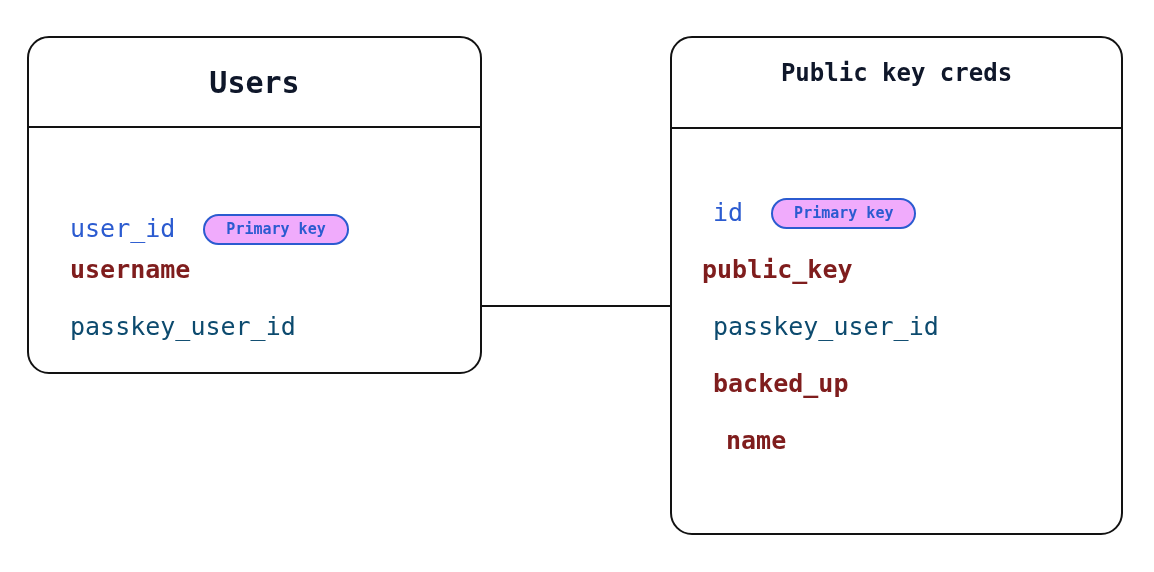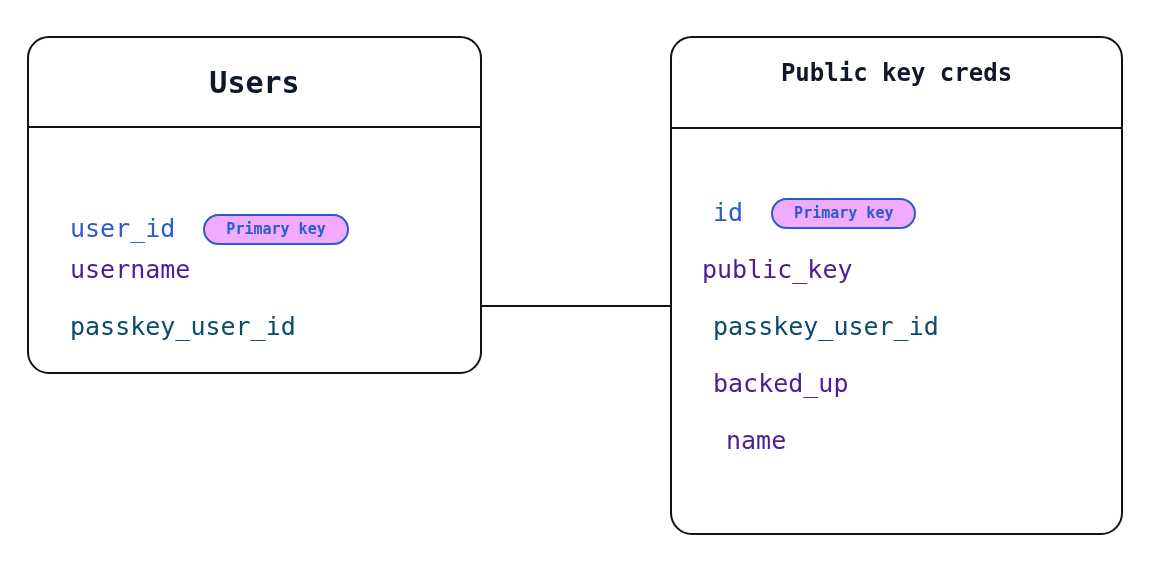--- a/index.html
+++ b/index.html
@@ -51,21 +51,21 @@
     left: 0;
     display: flex;
     align-items: center;
     white-space: nowrap;
   }
   .field-name {
     font-family: "DejaVu Sans Mono", "Liberation Mono", monospace;
     letter-spacing: 0px;
     white-space: nowrap;
   }
-  .field-name.normal { color: #4c1d95; }
+  .field-name.normal { color: #7f1d1d; font-weight: bold; }
   .field-name.pk     { color: #2b5bd0; }
   .field-name.fk     { color: #0c4a6e; }
 
   
   .pk-badge {
     display: inline-flex;
     align-items: center;
     justify-content: center;
     box-sizing: border-box;
     background: #f0abfc;

